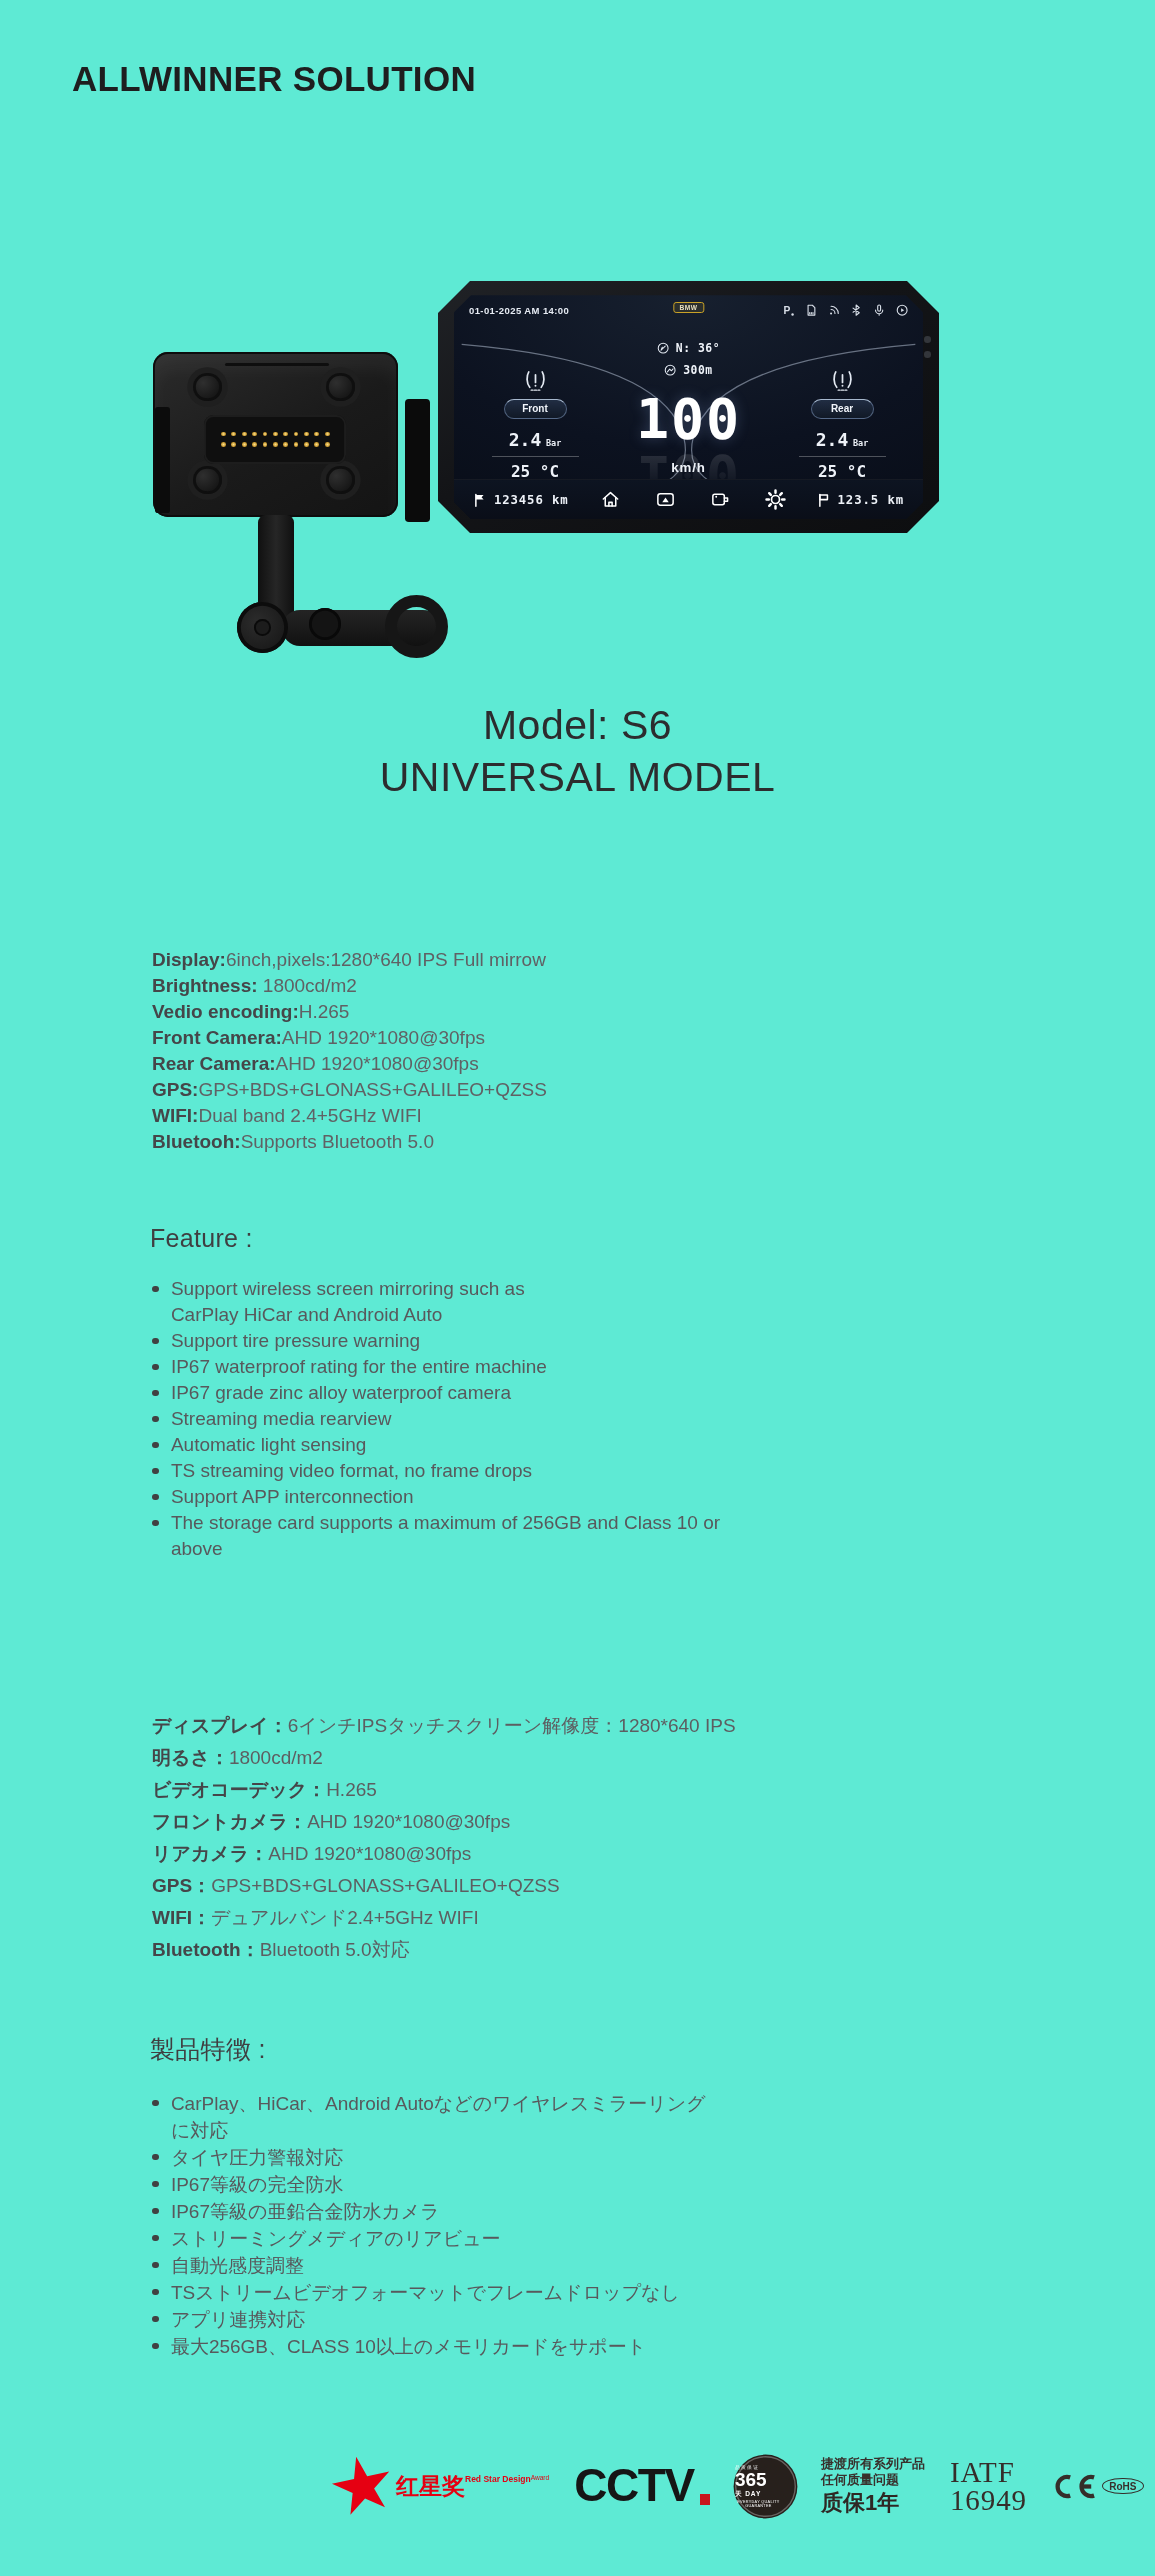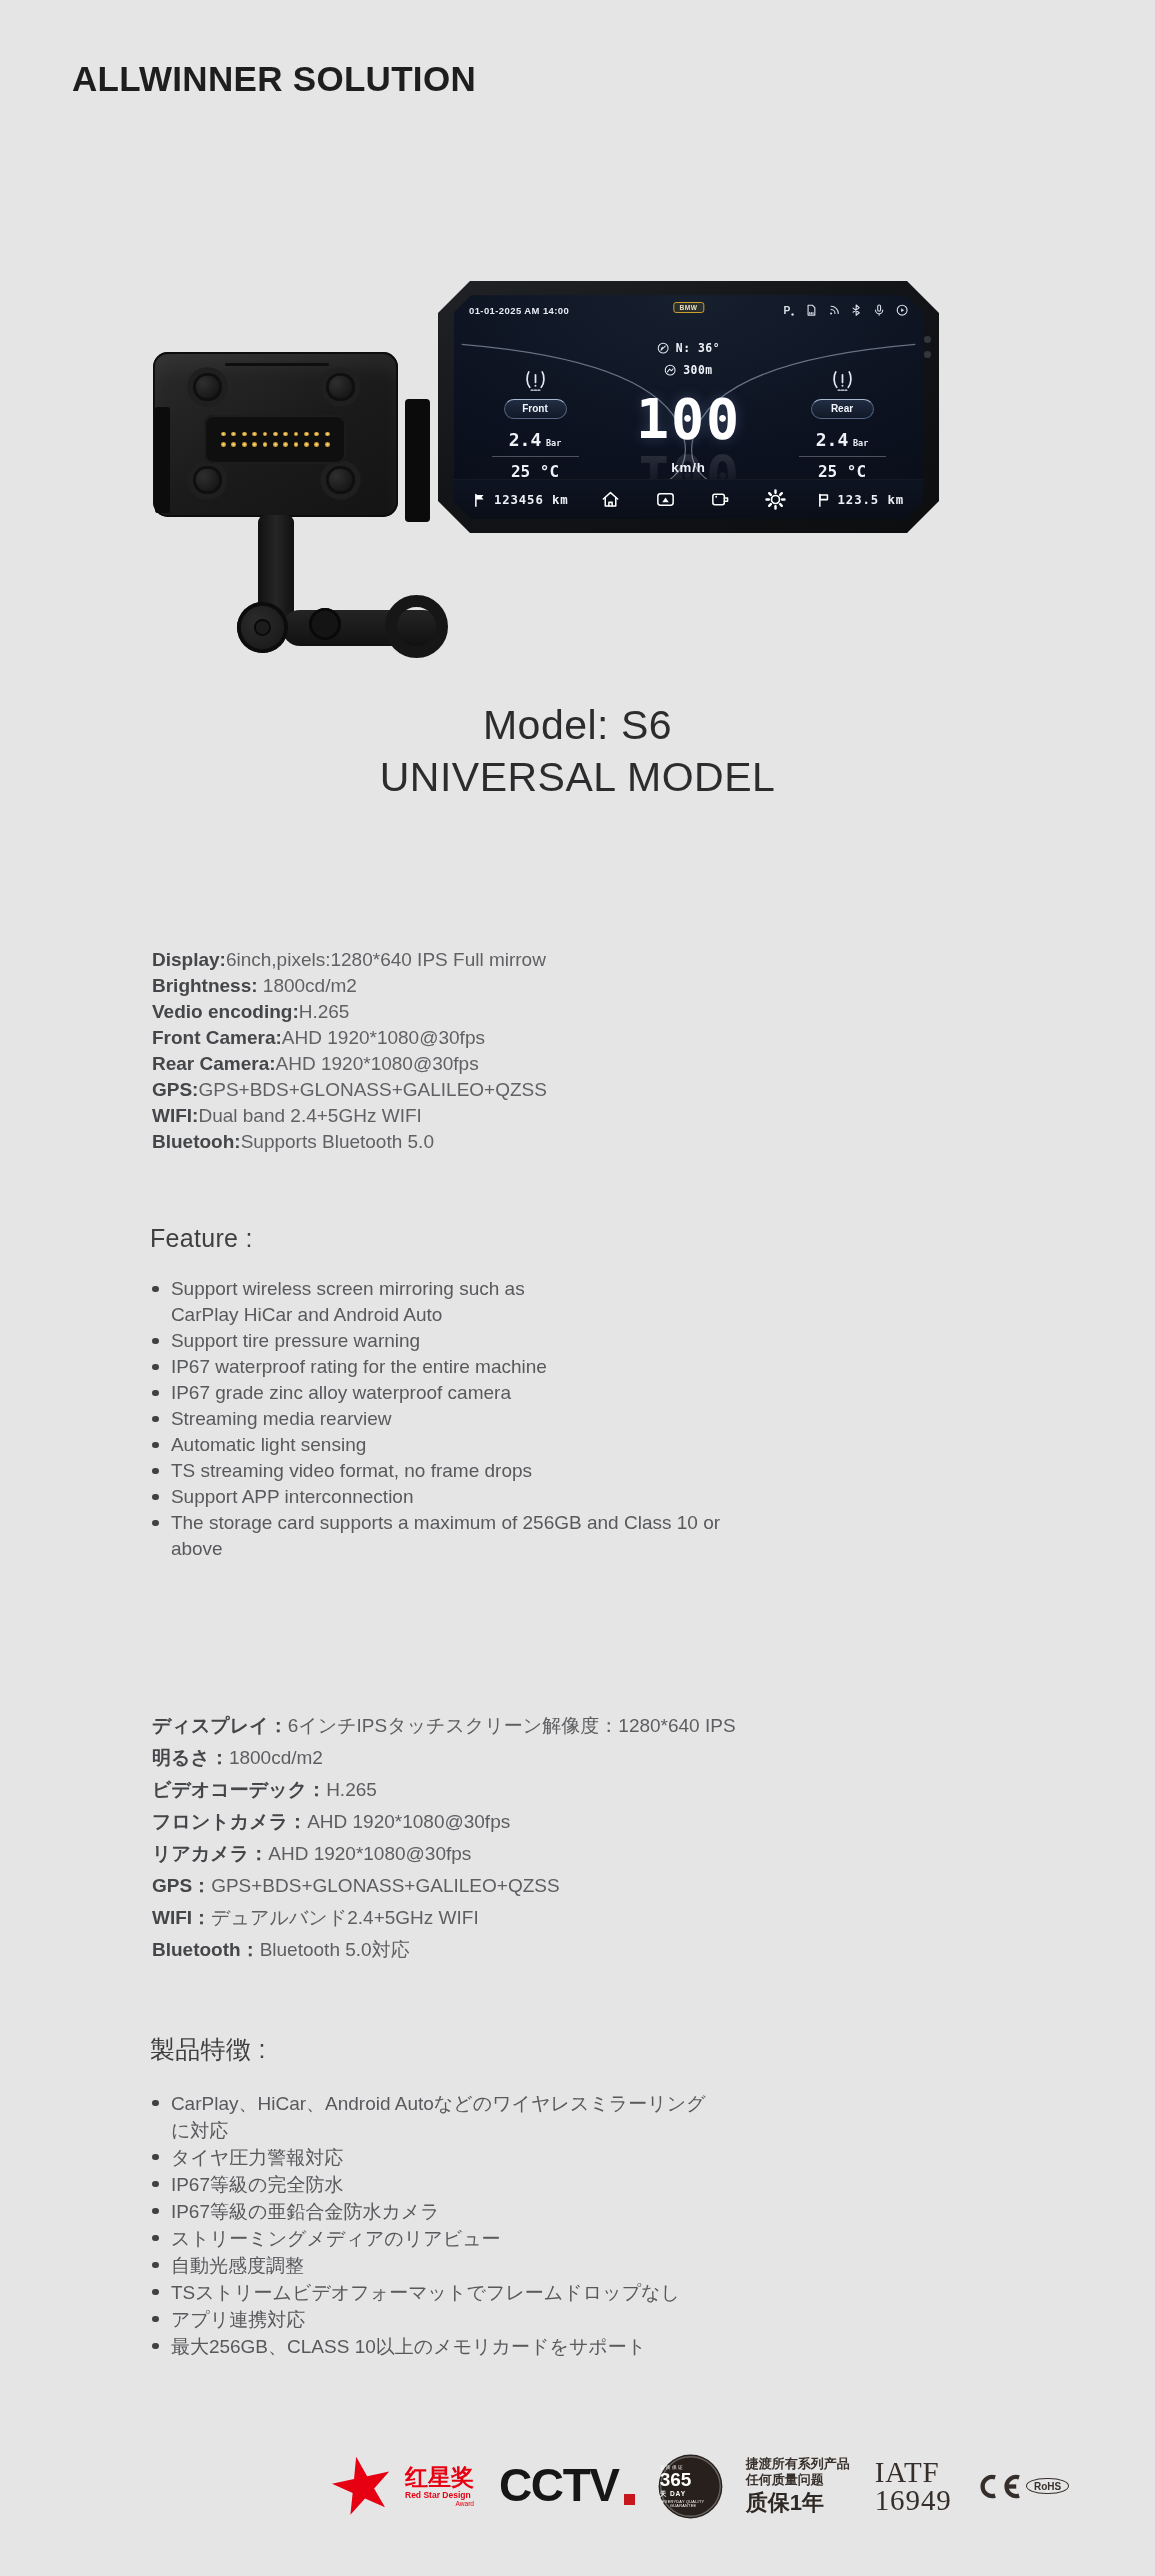--- a/index.html
+++ b/index.html
@@ -1,18 +1,18 @@
 <!DOCTYPE html>
 <html style="font-size:15px"><head>
 <meta charset="utf-8">
 <style>
   * { margin:0; padding:0; box-sizing:border-box; }
   html,body { background:#ffffff; }
   body { font-family:"Liberation Sans", sans-serif; }
-  .page { position:relative; width:1155px; height:2576px; margin:0 auto; background:#e5e5e5; overflow:hidden; }
+  .page { position:relative; width:1155px; height:2576px; margin:0 auto; background:#5eead4; overflow:hidden; }
 
   
   .title { position:absolute; left:72px; top:59px; font-size:35px; font-weight:800; color:#1e1e1f; letter-spacing:0.3px; }
 
   
   .bracket { position:absolute; left:140px; top:325px; width:327px; height:318px; }
   .plate { position:absolute; left:13.3px; top:26.6px; width:245px; height:165px; border-radius:15px;
            background:linear-gradient(150deg,#2b2b2b,#1a1a1a 55%,#141414);
            box-shadow:inset 0 0 0 1.9px #0d0d0d, inset 0 15px 19px rgba(255,255,255,.05); }
   .slit { position:absolute; left:72px; top:11.4px; width:104px; height:2.8px; border-radius:1.9px; background:#0e0e0e; }
@@ -95,21 +95,21 @@
   .feat-list .dot { width:6.6px; height:6.6px; border-radius:50%; background:#414142; margin-top:9.5px; flex:none; }
   .feat-list .txt { white-space:pre-line; font-size:19px; color:#58595c; line-height:26px; }
   .feat-jp .txt { line-height:27px; }
   .specs-jp { position:absolute; left:152px; top:1710px; font-size:19px; line-height:32px; color:#5d5e61; }
 
   
   .footer { position:absolute; left:332px; top:2445px; height:82px; display:flex; align-items:center; gap:25px; color:#38302c; }
   .redstar { display:flex; align-items:center; }
   .star { width:61px; height:61px; background:#e60012; transform:rotate(-12deg); flex:none;
           clip-path:polygon(50% 0%,61% 35%,98% 35%,68% 57%,79% 91%,50% 70%,21% 91%,32% 57%,2% 35%,39% 35%); }
-  .rs-text { margin-left:12px; display:flex; flex-direction:column; }
+  .rs-text { margin-left:3px; display:flex; flex-direction:row; }
   .rs-cn { font-size:23px; font-weight:800; color:#e60012; line-height:1.05; }
   .rs-en { font-size:8.5px; font-weight:700; color:#e60012; }
   .rs-sub { font-size:6.6px; color:#e60012; text-align:right; }
   .cctv { display:flex; align-items:flex-end; }
   .cctv-word { font-size:46px; font-weight:900; letter-spacing:-1.4px; color:#161616; line-height:.9; }
   .cctv-dot { width:10.4px; height:10.4px; background:#c8161d; margin:0 0 1.9px 5.7px; }
   .b365 { width:61px; height:61px; border-radius:50%; background:#27201c; color:#fff; display:flex; flex-direction:column;
           align-items:flex-start; justify-content:center; box-shadow:0 0 0 1.4px #27201c, inset 0 0 0 1.4px rgba(255,255,255,.3); flex:none; }
   .b-top { font-size:4.7px; letter-spacing:1.4px; }
   .b-num { font-size:19px; font-weight:800; line-height:1.05; }

